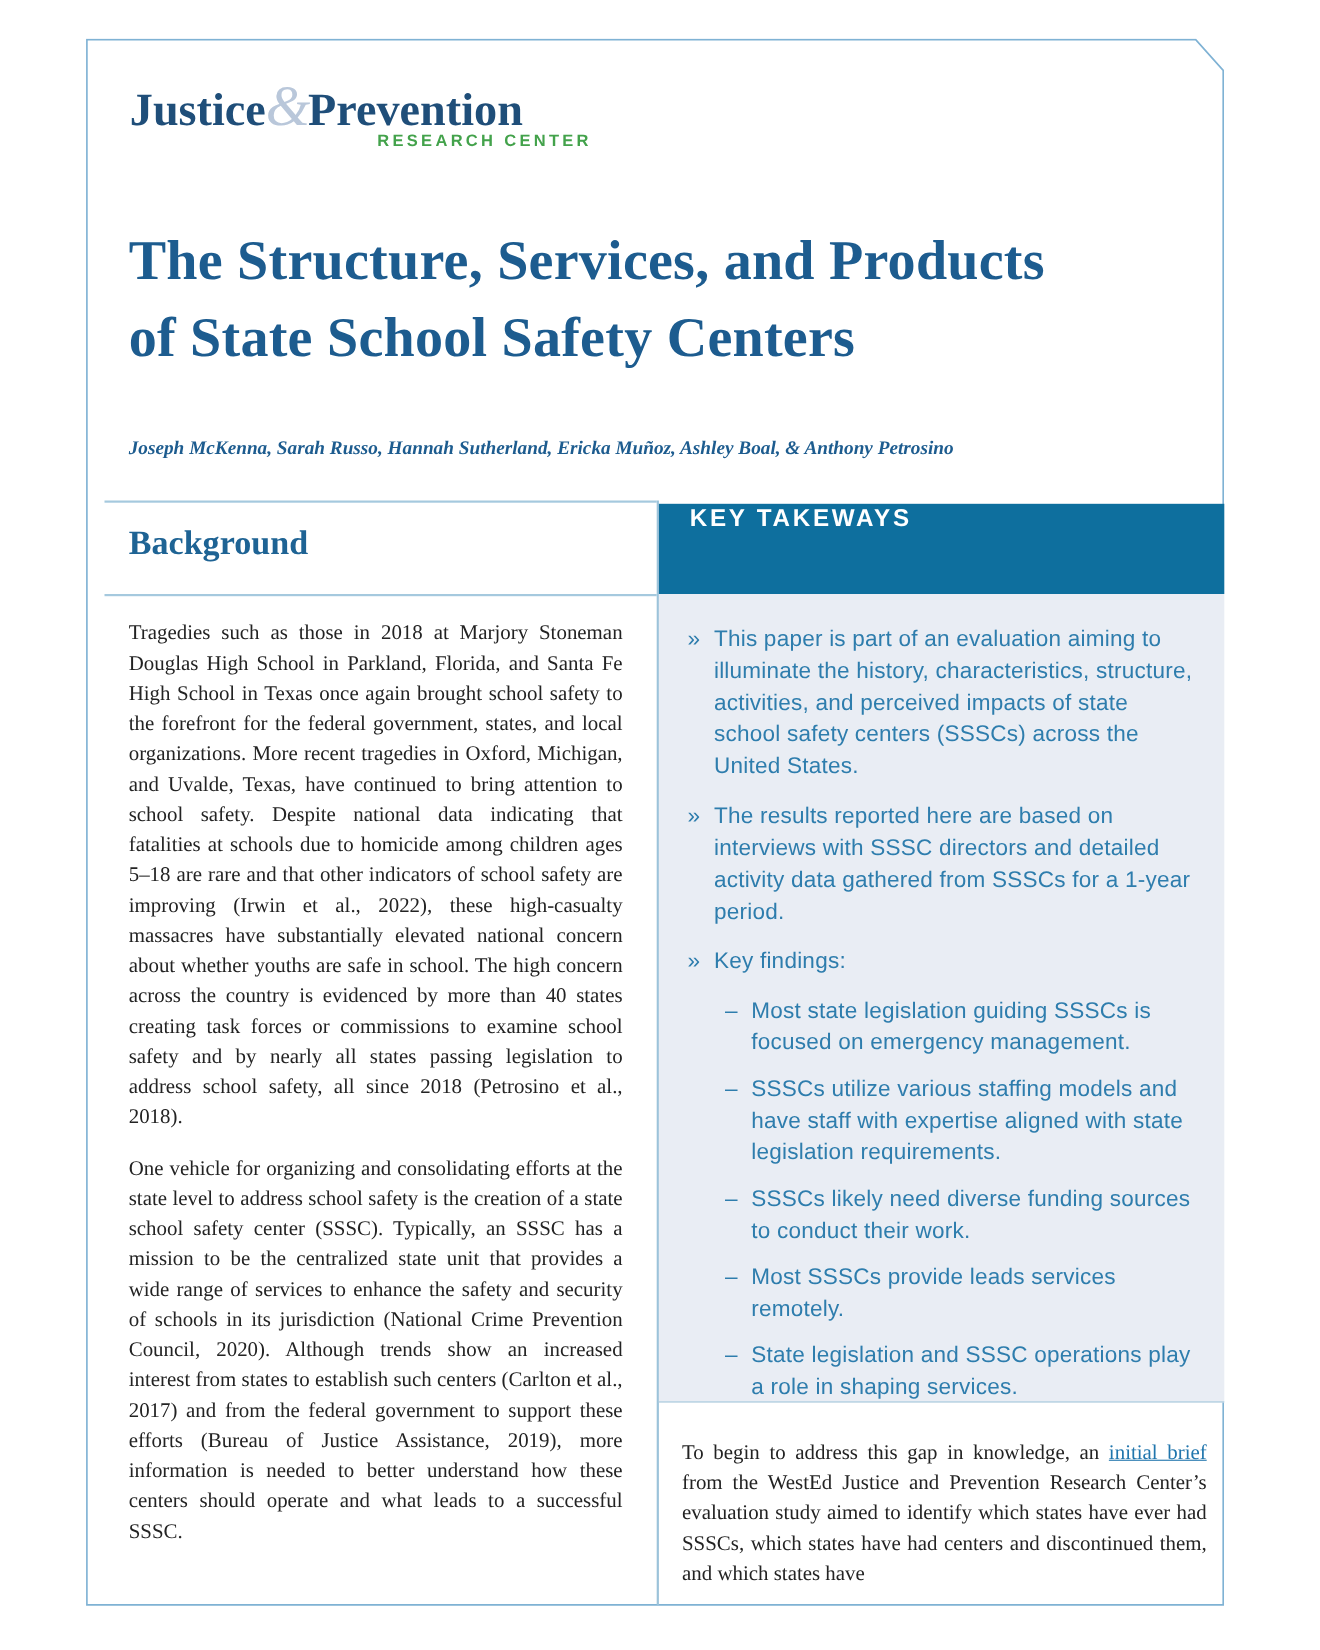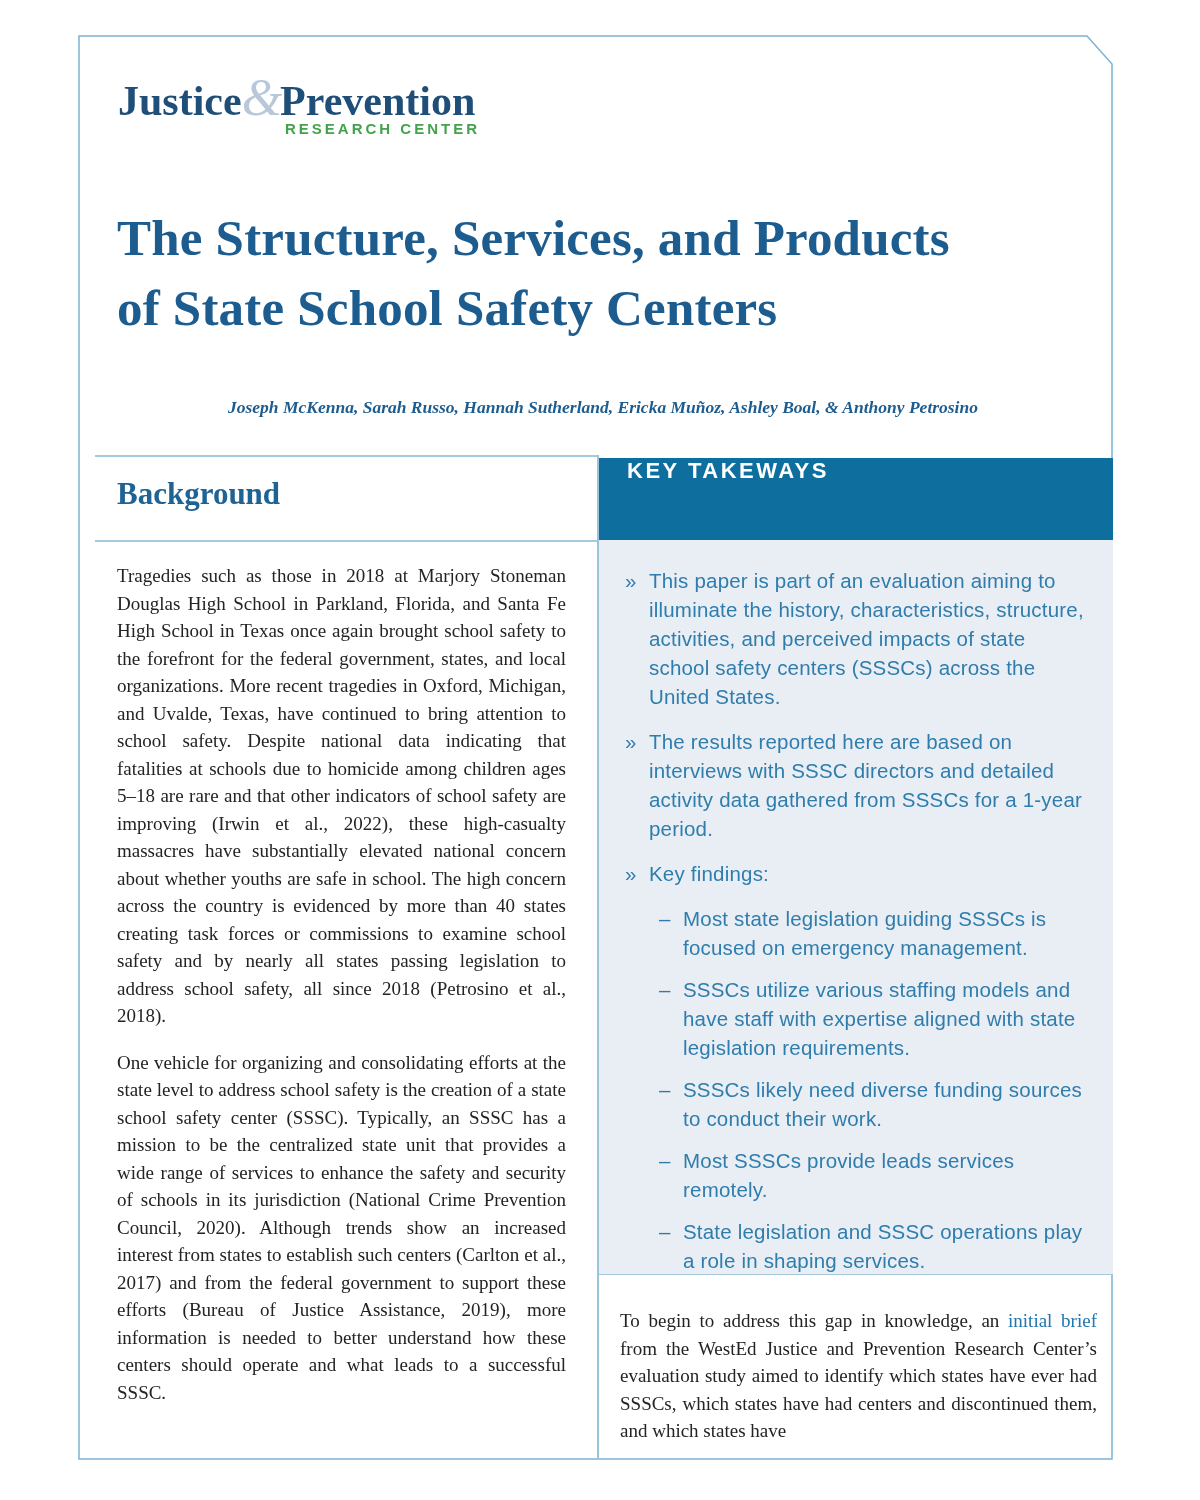--- a/index.html
+++ b/index.html
@@ -9,26 +9,26 @@
 
   
   .logo{position:absolute;left:40px;top:46px;width:420px;}
   .logo-top{padding-left:57px;font-family:"Liberation Sans","DejaVu Sans",sans-serif;font-weight:bold;font-size:24px;letter-spacing:0.5px;line-height:24px;}
   .west{color:#3a67ad;} .ed{color:#76b82a;}
   .globe{display:inline-block;width:17px;height:17px;border-radius:50%;margin-left:2px;vertical-align:-2px;
          background:conic-gradient(#2a5fa5 0 22%,#76b82a 22% 47%,#1f4e79 47% 55%,#ffffff 55% 60%,#4d9e3a 60% 82%,#9db9d8 82% 100%);}
   .logo-main{margin-top:-6px;font-size:42px;line-height:46px;font-weight:bold;color:#1f4e79;white-space:nowrap;}
   .amp{font-size:52px;color:#b9c7da;font-weight:normal;margin:0 -2px 0 0;font-style:italic;}
   .logo-sub{margin-left:167px;margin-top:-4px;font-family:"Liberation Sans","DejaVu Sans",sans-serif;
-            font-weight:bold;font-size:15px;letter-spacing:3px;color:#43a24b;}
+            font-weight:bold;font-size:15px;letter-spacing:3px;color:#43a24b;text-align:right;}
 
   
   .title{position:absolute;left:39px;top:168px;width:990px;margin:0;font-size:51px;line-height:70px;
          font-weight:bold;color:#1d5c8f;letter-spacing:0.2px;}
-  .authors{position:absolute;left:39px;right:24px;top:362px;text-align:center;font-style:italic;font-weight:bold;
+  .authors{position:absolute;left:39px;right:24px;top:362px;text-align:left;font-style:italic;font-weight:bold;
            font-size:17.5px;color:#1d5c8f;}
 
   
   .rule{position:absolute;left:17px;width:502px;height:2px;background:#a5c9de;}
   .rule-top{top:420px;} .rule-bottom{top:505px;}
   .bg-heading{position:absolute;left:39px;top:441px;margin:0;font-size:31px;font-weight:bold;color:#1e6394;}
   .divider-v{position:absolute;left:519px;top:420px;width:2px;height:1004px;background:#9cc3da;}
 
   
   .left-col{position:absolute;left:39px;top:527px;width:449px;color:#232323;font-size:19px;line-height:27.5px;text-align:justify;}
@@ -43,21 +43,21 @@
             border-bottom:1px solid #a6c8dc;box-sizing:border-box;padding:26px 24px 0 26px;
             font-family:"Liberation Sans","DejaVu Sans",sans-serif;color:#2e7dad;}
   .kt-item{display:flex;margin-bottom:16px;font-size:20.5px;line-height:29px;letter-spacing:0.2px;}
   .kt-marker{flex:0 0 24px;}
   .kt-sub{display:flex;margin:0 0 13px 34px;font-size:20.5px;line-height:29px;letter-spacing:0.2px;}
   .kt-dash{flex:0 0 24px;}
 
   
   .right-para{position:absolute;left:542px;top:1272px;width:477px;margin:0;color:#232323;
               font-size:19px;line-height:27.5px;text-align:justify;}
-  .link{color:#2176ad;cursor:pointer;margin-top:20px;}
+  .link{color:#2176ad;text-decoration:underline;cursor:pointer;margin-top:20px;}
 </style>
 </head>
 <body>
 
 <div class="page">
   <svg class="page-border" viewBox="0 0 1035 1425">
     <polygon points="1,1 1009,1 1034,29 1034,1424 1,1424" fill="none" stroke="#7fb2d4" stroke-width="1.5"></polygon>
   </svg>
 
   <div class="logo">

